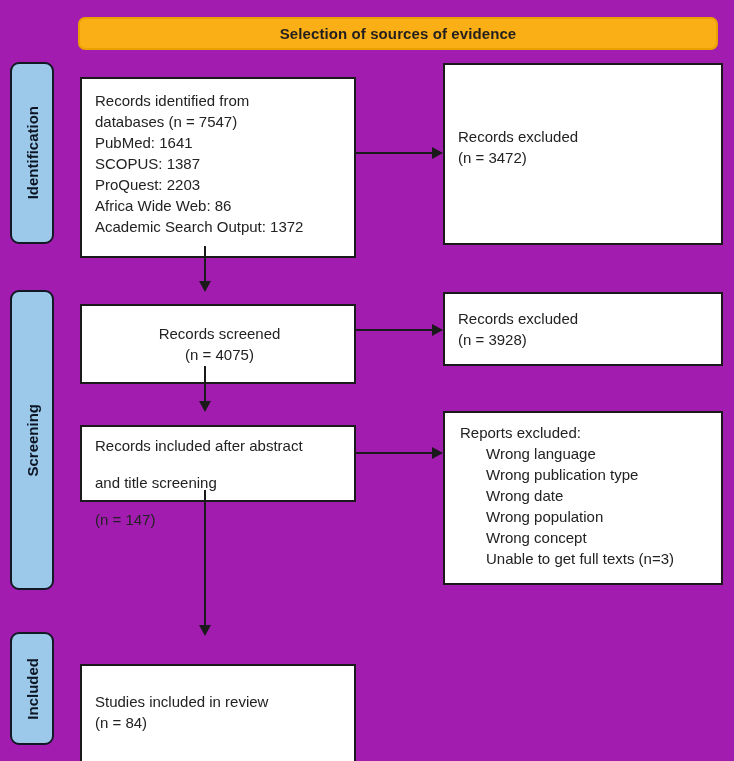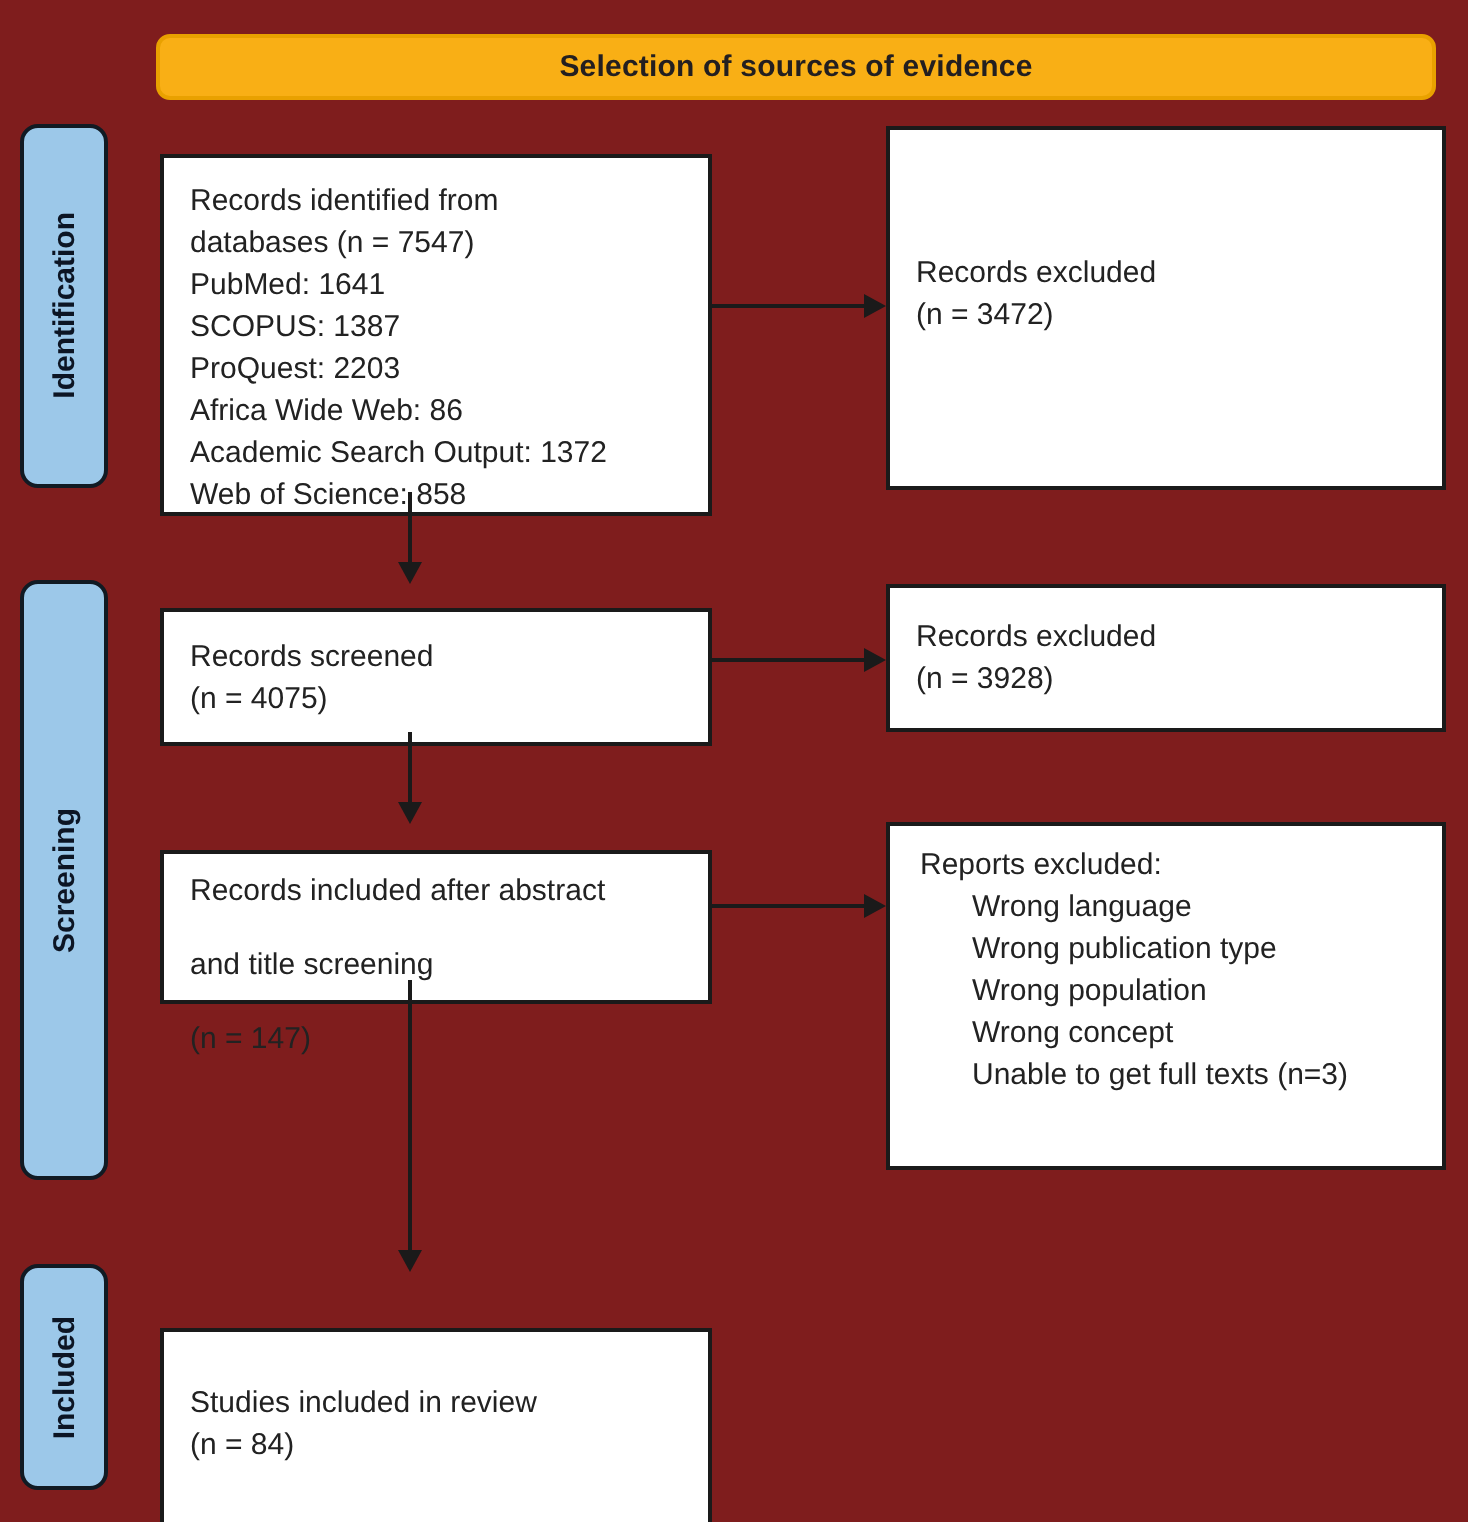--- a/index.html
+++ b/index.html
@@ -1,21 +1,21 @@
 <!DOCTYPE html>
 <html><head>
 <meta charset="utf-8">
 <style>
   html, body { margin: 0; padding: 0; background: #ffffff; }
   body { font-family: "Liberation Sans", "DejaVu Sans", sans-serif; }
   .canvas {
     position: relative;
     width: 734px;
     height: 761px;
-    background: #7f1d1d;
+    background: #a21caf;
     overflow: hidden;
   }
   
   .banner {
     position: absolute;
     left: 78px; top: 17px;
     width: 640px; height: 33px;
     background: #F9AF15;
     border: 2px solid #E9A100;
     border-radius: 7px;
@@ -51,21 +51,21 @@
     border: 2px solid #1A1A1A;
     box-sizing: border-box;
     font-size: 15px; line-height: 21px; color: #222222;
     display: flex; flex-direction: column;
   }
   .box .line { white-space: nowrap; }
   .col-left  { left: 80px;  width: 276px; margin-top: 12px; }
   .col-right { left: 443px; width: 280px; }
   .box-identified { top: 65px;  height: 181px; padding: 11px 10px 0 13px; }
   .box-excluded1  { top: 63px;  height: 182px; padding: 0 10px 14px 13px; justify-content: center; }
-  .box-screened   { top: 292px; height: 69px;  padding: 0 10px 0 13px; justify-content: center; }
+  .box-screened   { top: 292px; height: 80px;  padding: 0 10px 0 13px; justify-content: center; text-align: center; }
   .box-excluded2  { top: 292px; height: 74px;  padding: 0 10px 0 13px; justify-content: center; }
   .box-abstract   { top: 413px; height: 77px;  padding: 8px 10px 0 13px; gap: 16px; }
   .box-reports    { top: 411px; height: 174px; padding: 9px 15px 0 15px; }
   .box-studies    { top: 652px; height: 107px; padding: 0 10px 12px 13px; justify-content: center; }
   .box-reports .item { padding-left: 26px; white-space: nowrap; }
   
   .shaft-v { position: absolute; width: 1.5px; background: #1A1A1A; }
   .shaft-h { position: absolute; height: 1.5px; background: #1A1A1A; }
   .head-down {
     position: absolute; width: 0; height: 0;
@@ -98,21 +98,20 @@
   </div>
 
   <div class="box col-left box-identified">
     <div class="line">Records identified from</div>
     <div class="line">databases (n = 7547)</div>
     <div class="line">PubMed: 1641</div>
     <div class="line">SCOPUS: 1387</div>
     <div class="line">ProQuest: 2203</div>
     <div class="line">Africa Wide Web: 86</div>
     <div class="line">Academic Search Output: 1372</div>
-    <div class="line">Web of Science: 858</div>
   </div>
   <div class="box col-right box-excluded1">
     <div class="line">Records excluded</div>
     <div class="line">(n = 3472)</div>
   </div>
 
   <div class="box col-left box-screened">
     <div class="line">Records screened</div>
     <div class="line">(n = 4075)</div>
   </div>
@@ -123,20 +122,21 @@
 
   <div class="box col-left box-abstract">
     <div class="line">Records included after abstract</div>
     <div class="line">and title screening</div>
     <div class="line">(n = 147)</div>
   </div>
   <div class="box col-right box-reports">
     <div class="line">Reports excluded:</div>
     <div class="item">Wrong language</div>
     <div class="item">Wrong publication type</div>
+    <div class="item">Wrong date</div>
     <div class="item">Wrong population</div>
     <div class="item">Wrong concept</div>
     <div class="item">Unable to get full texts (n=3)</div>
   </div>
 
   <div class="box col-left box-studies">
     <div class="line">Studies included in review</div>
     <div class="line">(n = 84)</div>
   </div>
 

